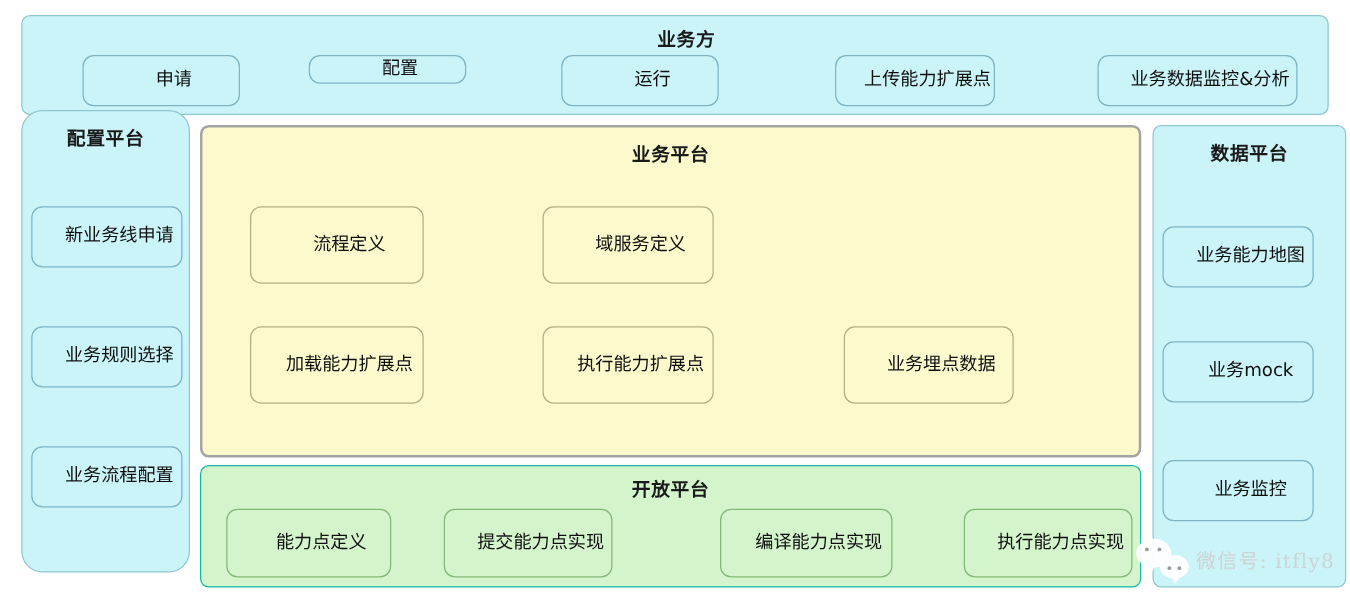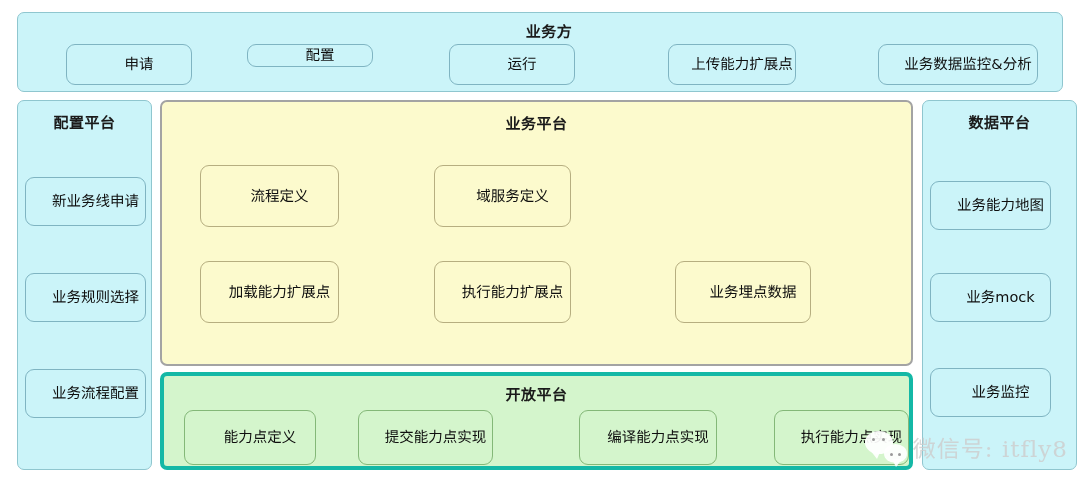--- a/index.html
+++ b/index.html
@@ -60,40 +60,40 @@
   .yellow{
     background:#fcfacd;
     border:2px solid #a3a3a3;
   }
   .node.yellow{
     background:#fcfacd;
     border:1px solid #b6ae80;
   }
   .green{
     background:#d4f5cc;
-    border:4px solid #14b8a6;
+    border:1px solid #14b8a6;
   }
   .node.green{
     background:#d4f5cc;
     border:1px solid #84b878;
   }
 
   
   .watermark{
     position:absolute;
     right:12px;
     bottom:28px;
     display:flex;
     align-items:center;
     gap:6px;
     pointer-events:none;
     z-index:40;
   }
   .wm-text{
-    font-size:23px;
+    font-size:16px;
     color:rgba(205,205,205,.82);
     font-family:"DejaVu Serif","Liberation Serif",serif;
     letter-spacing:1px;
     white-space:nowrap;
   }
   .wm-logo{
     position:relative;
     width:42px;height:34px;
     flex:none;
   }
@@ -149,21 +149,21 @@
 
     <div class="node cyan" style="left:229px;top:31px;width:126px;height:23px;">配置</div>
 
     <div class="node cyan" style="left:431px;top:31px;width:126px;height:41px;">运行</div>
 
     <div class="node cyan" style="left:650px;top:31px;width:128px;height:41px;">上传能力扩展点</div>
 
     <div class="node cyan" style="left:860px;top:31px;width:160px;height:41px;">业务数据监控&amp;分析</div>
   </div>
 
-  <div class="panel cyan" style="left:17px;top:100px;width:135px;height:370px;">
+  <div class="panel cyan" style="left:17px;top:88px;width:135px;height:370px;border-radius:17px;">
     <div class="panel-title" style="top:10px;">配置平台</div>
 
     <div class="node cyan" style="left:7px;top:76px;width:121px;height:49px;">新业务线申请</div>
 
     <div class="node cyan" style="left:7px;top:172px;width:121px;height:49px;">业务规则选择</div>
 
     <div class="node cyan" style="left:7px;top:268px;width:121px;height:49px;">业务流程配置</div>
   </div>
 
   <div class="panel yellow" style="left:160px;top:100px;width:753px;height:266px;">

